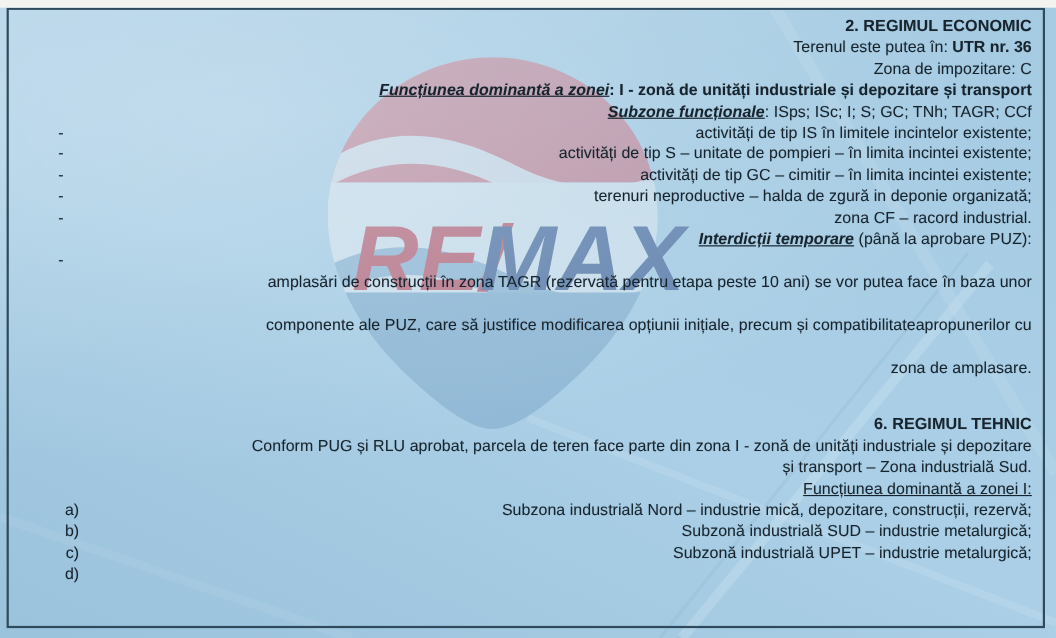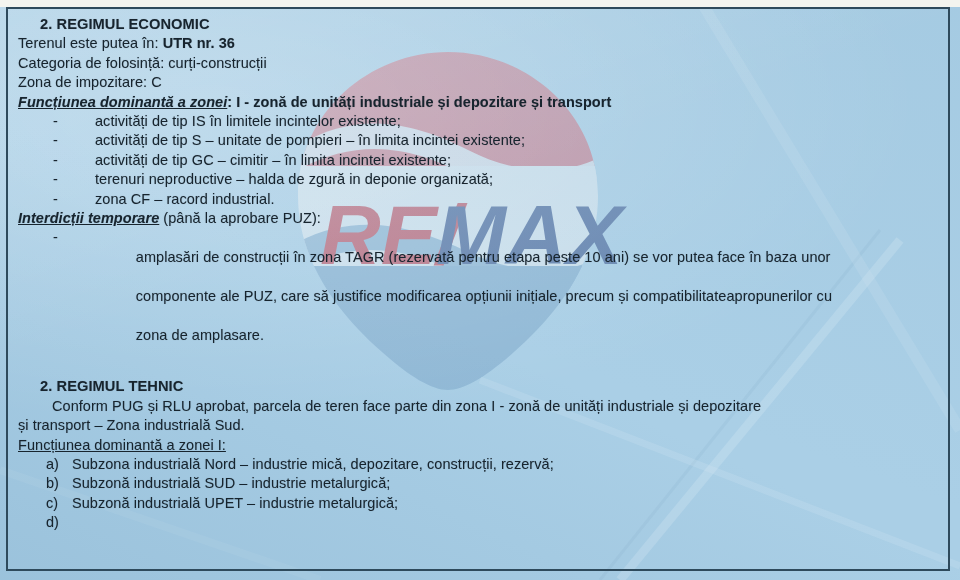--- a/index.html
+++ b/index.html
@@ -85,20 +85,21 @@
   }
 
   
   .line {
     color: #17242e;
     font-size: 14.5px;
     line-height: 19.4px;
     white-space: pre-wrap;
     letter-spacing: 0.05px;
     text-shadow: 0 0 1px rgba(23,36,46,0.22);
+    text-align: right;
   }
   .heading {
     font-weight: bold;
     font-size: 14.7px;
     padding-left: 22px;
   }
   .b { font-weight: bold; }
   .ul-bi {
     font-weight: bold;
     font-style: italic;
@@ -170,26 +171,26 @@
 
   <div id="top-white-strip"></div>
 
   <div id="doc-table">
     <div id="doc-cell">
 
       <div class="line heading">2. REGIMUL ECONOMIC</div>
 
       <div class="line"><span>Terenul este putea în: </span><span class="b">UTR nr. 36</span></div>
 
-      <div class="line">Categoria de folosință: curți-construcții</div>
 
       <div class="line">Zona de impozitare: C</div>
 
       <div class="line"><span class="ul-bi">Funcțiunea dominantă a zonei</span><span class="b">: I - zonă de unități industriale și depozitare și transport</span></div>
 
+      <div class="line"><span class="ul-bi">Subzone funcționale</span><span>: ISps; ISc; I; S; GC; TNh; TAGR; CCf</span></div>
 
 
       <div class="dash-list">
         <div class="dash-item">
           <span class="line dash-marker">-</span>
           <span class="line dash-body">activități de tip IS în limitele incintelor existente;</span>
         </div>
         <div class="dash-item">
           <span class="line dash-marker">-</span>
           <span class="line dash-body">activități de tip S – unitate de pompieri – în limita incintei existente;</span>
@@ -215,21 +216,21 @@
         <span class="line dash-marker">-</span>
         <span class="line dash-body">
           <span>amplasări de construcții în zona TAGR (rezervată pentru etapa peste 10 ani) se vor putea face în baza unor</span><br>
           <span>componente ale PUZ, care să justifice modificarea opțiunii inițiale, precum și compatibilitateapropunerilor cu</span><br>
           <span>zona de amplasare.</span>
         </span>
       </div>
 
       <div class="spacer-md"></div>
 
-      <div class="line heading">2. REGIMUL TEHNIC</div>
+      <div class="line heading">6. REGIMUL TEHNIC</div>
 
       <div class="line" style="padding-left:34px">Conform PUG și RLU aprobat, parcela de teren face parte din zona I - zonă de unități industriale și depozitare</div>
       <div class="line">și transport – Zona industrială Sud.</div>
 
       <div class="line"><span class="ul-plain">Funcțiunea dominantă a zonei I:</span></div>
 
       <div>
         <div class="alpha-item">
           <span class="line alpha-marker">a)</span>
           <span class="line alpha-body">Subzona industrială Nord – industrie mică, depozitare, construcții, rezervă;</span>

